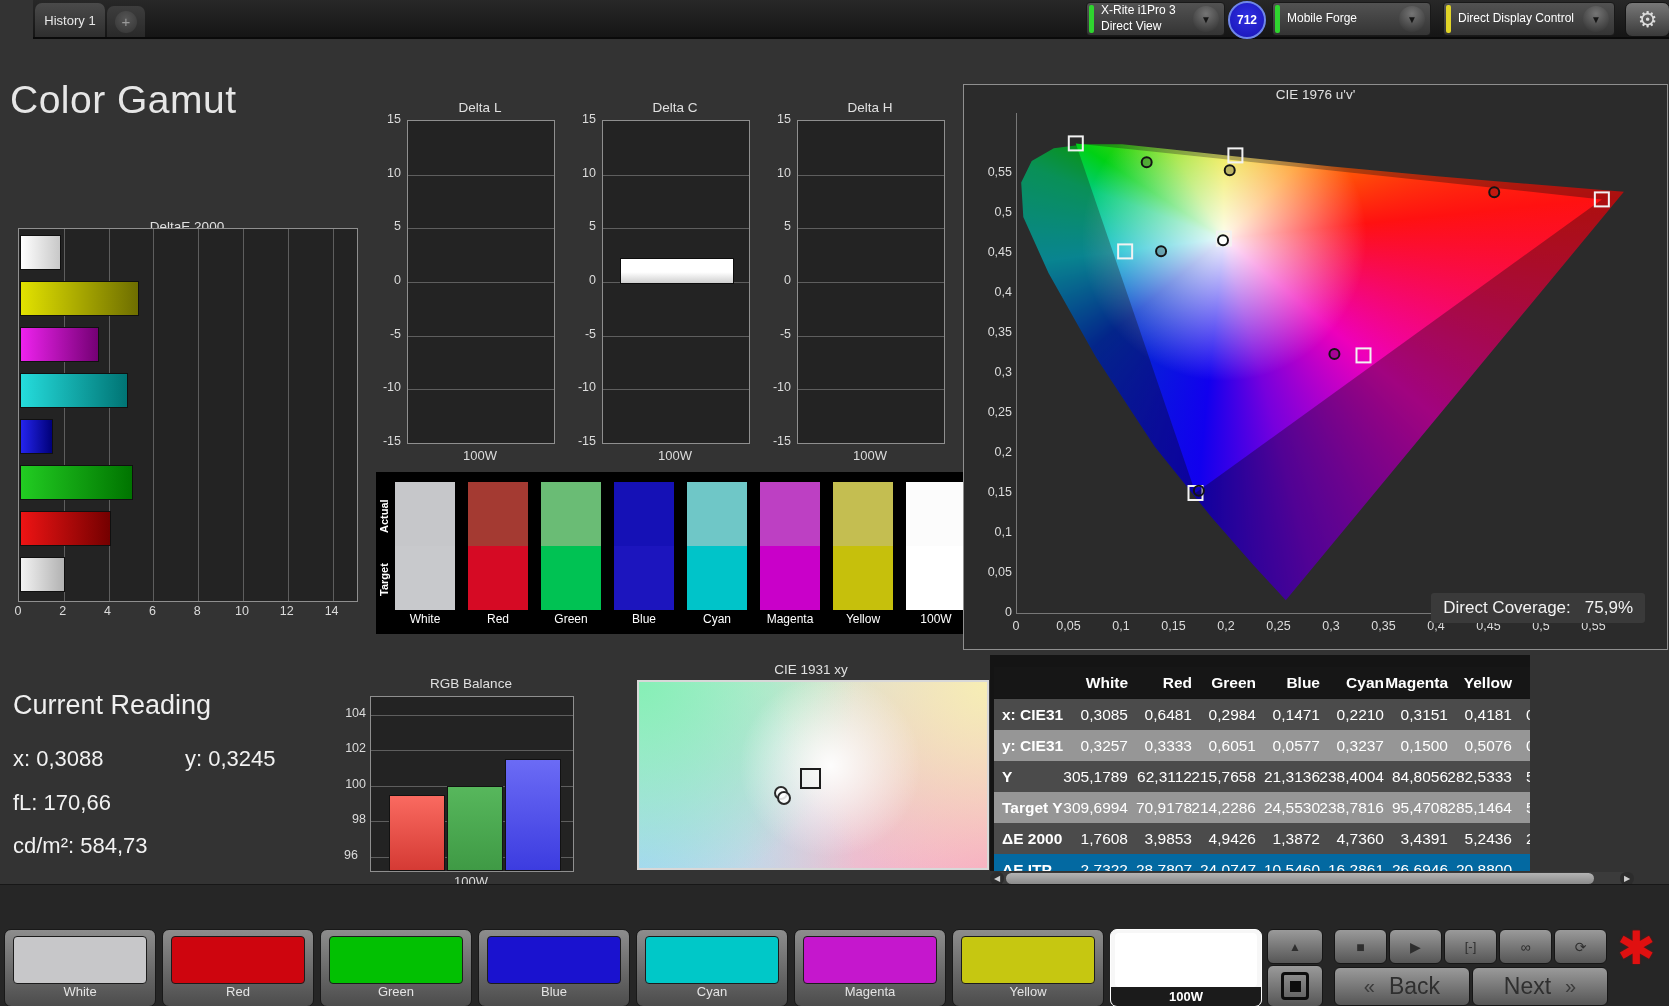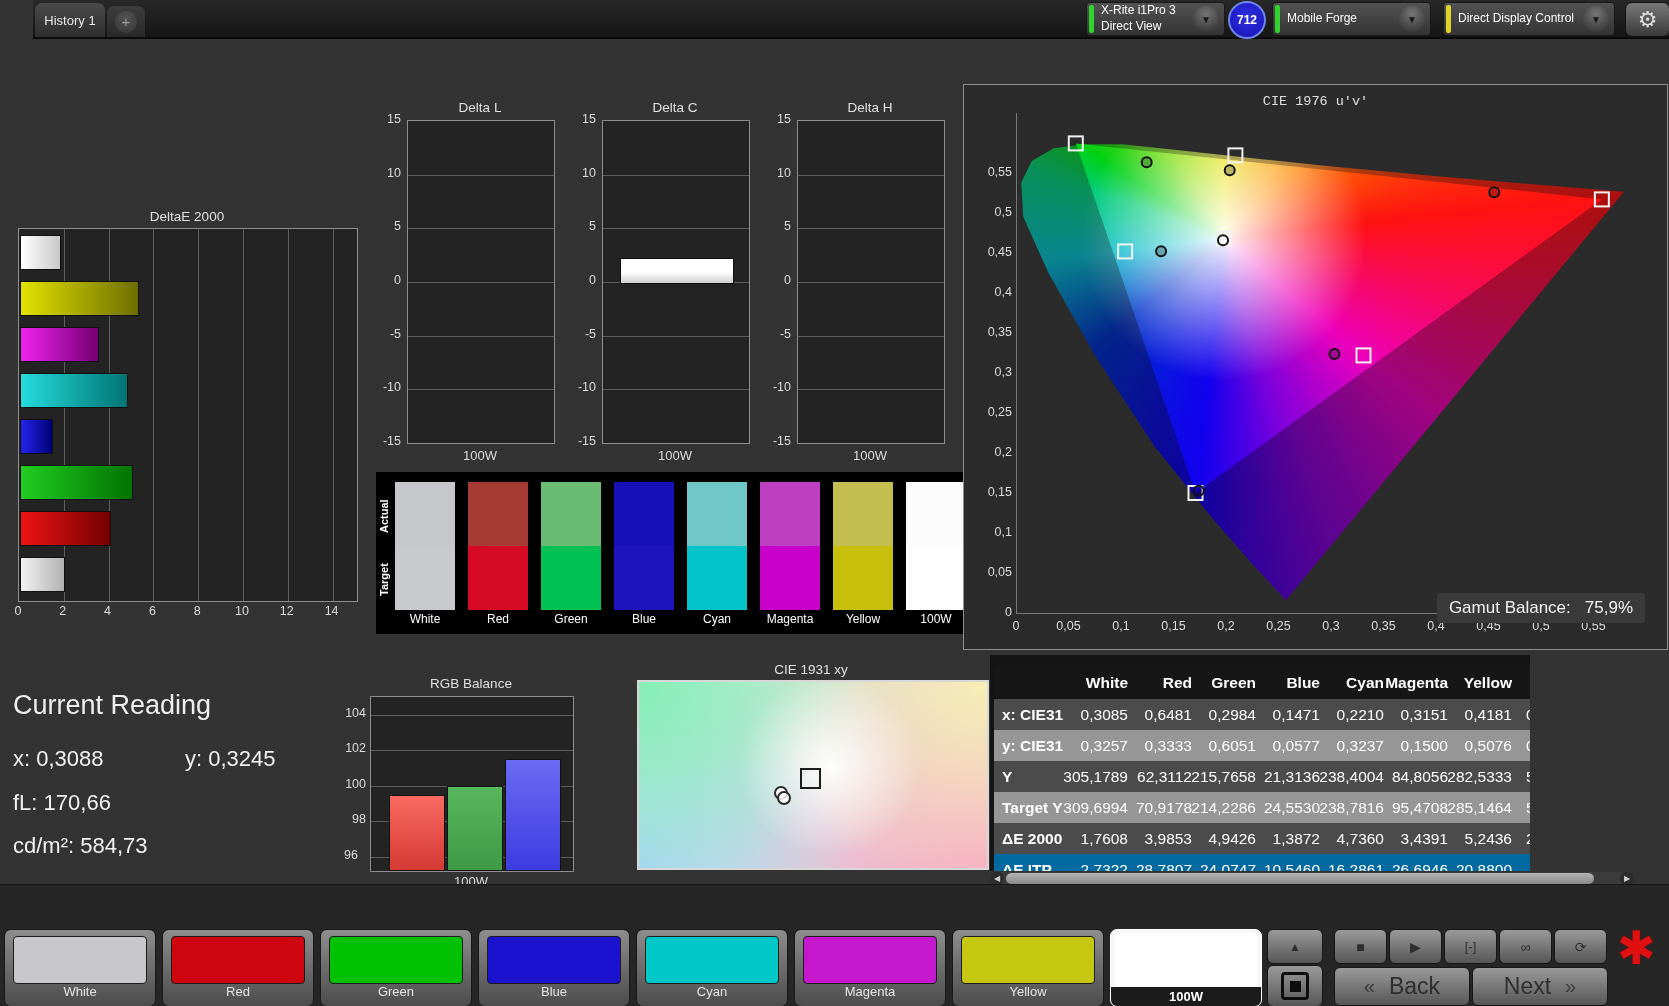--- a/index.html
+++ b/index.html
@@ -32,21 +32,21 @@
   .iconbtn{position:absolute;top:2px;height:33px;border-radius:7px;border:1px solid #141414;
       background:linear-gradient(#787878,#3a3a3a);color:#dcdcdc;
       display:flex;align-items:center;justify-content:center;}
   #btn-gear{left:1592px;width:43px;font-size:22px;}
   #btn-collapse{left:1639px;width:34px;font-size:14px;border-radius:7px 0 0 7px;}
   
   #page-title{position:absolute;left:10px;top:78px;font-size:39px;font-weight:300;color:#e6e6e6;letter-spacing:.5px;}
   .chart-title{position:absolute;color:#e0e0e0;font-size:13.5px;text-align:center;}
   .ticklabel{position:absolute;color:#dcdcdc;font-size:12.5px;}
   
-  #deltae-title{left:18px;top:209px;width:338px;}
+  #deltae-title{left:18px;top:219px;width:338px;}
   #deltae-plot{position:absolute;left:18px;top:228px;width:338px;height:372px;background:#232323;
       border:1px solid #8f8f8f;}
   .vgrid{position:absolute;top:0;bottom:0;width:1px;background:#5e5e5e;}
   .de-bar{position:absolute;left:1px;height:33px;border:1px solid #101010;}
   
   .lch-box{position:absolute;top:120px;width:146px;height:322px;background:#232323;border:1px solid #8f8f8f;}
   .hgrid{position:absolute;left:0;right:0;height:1px;background:#5e5e5e;}
   .lch-footer{position:absolute;top:448px;width:146px;text-align:center;color:#dcdcdc;font-size:13px;}
   .lch-bar{position:absolute;left:17px;width:112px;border:1px solid #0d0d0d;
       background:linear-gradient(#ffffff 55%,#cfcfcf);}
@@ -54,21 +54,21 @@
   #swatch-panel{position:absolute;left:376px;top:472px;width:599px;height:162px;background:#000;}
   .sw-rowlabel{position:absolute;left:2px;width:14px;color:#fff;font-size:11px;font-weight:bold;
       writing-mode:vertical-rl;transform:rotate(180deg);text-align:center;}
   .sw-col{position:absolute;top:10px;width:60px;}
   .sw-a,.sw-t{position:absolute;left:0;width:60px;height:64px;}
   .sw-a{top:0;} .sw-t{top:64px;}
   .sw-label{position:absolute;top:130px;width:60px;text-align:center;color:#fff;font-size:12px;}
   
   #cie76-panel{position:absolute;left:963px;top:84px;width:703px;height:564px;background:#2b2b2b;
       border:1px solid #8f8f8f;}
-  #cie76-title{left:0;top:9px;width:703px;font-family:Liberation Mono, monospace;}
+  #cie76-title{left:0;top:2px;width:703px;}
   #cie76-plot{position:absolute;left:52px;top:28px;width:607px;height:500px;border-left:1px solid #787878;border-bottom:1px solid #787878;}
   .cie-layer{position:absolute;left:0;top:0;width:607px;height:500px;}
   #cie76-svg{position:absolute;left:0;top:0;}
   #coverage-box{position:absolute;right:22px;bottom:26px;height:30px;background:#3a3a3a;border-radius:3px;
       color:#f2f2f2;font-size:17px;display:flex;align-items:center;padding:0 12px;gap:14px;}
   
   #cr-title{position:absolute;left:13px;top:690px;font-size:27px;font-weight:300;color:#efefef;}
   .cr-line{position:absolute;font-size:22px;color:#f2f2f2;}
   
   #rgb-title{left:370px;top:676px;width:202px;}
@@ -148,20 +148,21 @@
       <span class="arrow">▼</span>
     </div>
     <div class="iconbtn" id="btn-gear">
       <span>⚙</span>
     </div>
     <div class="iconbtn" id="btn-collapse">
       <span>◀</span>
     </div>
   </div>
 
+  <div id="page-title">Color Gamut</div>
 
   <div class="chart-title" id="deltae-title">DeltaE 2000</div>
   <div id="deltae-plot">
       <div class="vgrid" style="left: 44.8px;"></div>
       <div class="vgrid" style="left: 89.6px;"></div>
       <div class="vgrid" style="left: 134.4px;"></div>
       <div class="vgrid" style="left: 179.2px;"></div>
       <div class="vgrid" style="left: 224px;"></div>
       <div class="vgrid" style="left: 268.8px;"></div>
       <div class="vgrid" style="left: 313.6px;"></div>
@@ -324,21 +325,21 @@
         <span class="ticklabel" style="left: 244px; width: 36px; text-align: center; top: 534px;">0,2</span>
         <span class="ticklabel" style="left: 296.5px; width: 36px; text-align: center; top: 534px;">0,25</span>
         <span class="ticklabel" style="left: 349px; width: 36px; text-align: center; top: 534px;">0,3</span>
         <span class="ticklabel" style="left: 401.5px; width: 36px; text-align: center; top: 534px;">0,35</span>
         <span class="ticklabel" style="left: 454px; width: 36px; text-align: center; top: 534px;">0,4</span>
         <span class="ticklabel" style="left: 506.5px; width: 36px; text-align: center; top: 534px;">0,45</span>
         <span class="ticklabel" style="left: 559px; width: 36px; text-align: center; top: 534px;">0,5</span>
         <span class="ticklabel" style="left: 611.5px; width: 36px; text-align: center; top: 534px;">0,55</span>
       </div>
     <div id="coverage-box">
-      <span>Gamut Balance:</span>
+      <span>Direct Coverage:</span>
       <span>75,9%</span>
     </div>
   </div>
 
   <div id="cr-title">Current Reading</div>
   <div class="cr-line" style="left:13px;top:746px;">
     <span>x:</span> <span>0,3088</span></div>
   <div class="cr-line" style="left:185px;top:746px;">
     <span>y:</span> <span>0,3245</span></div>
   <div class="cr-line" style="left:13px;top:790px;">

